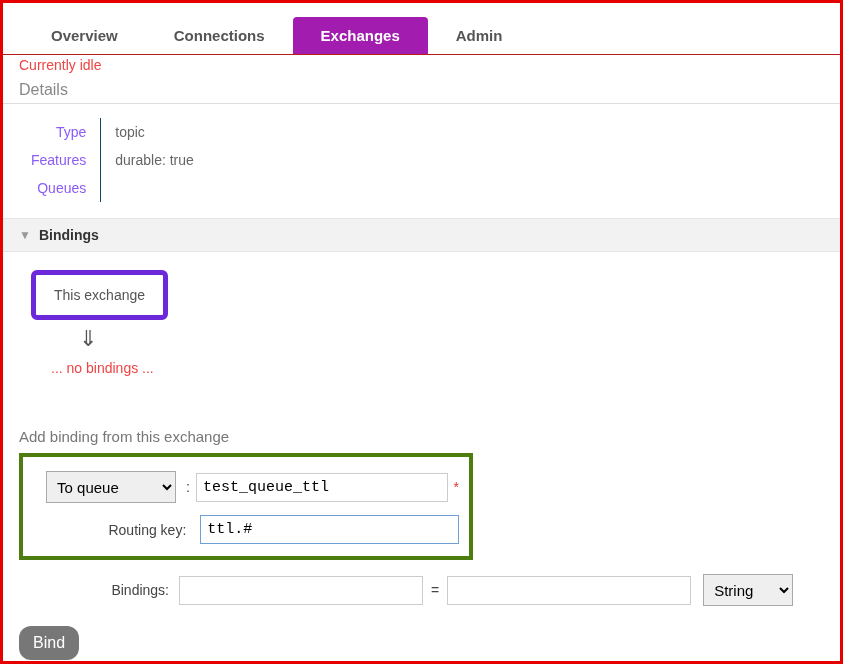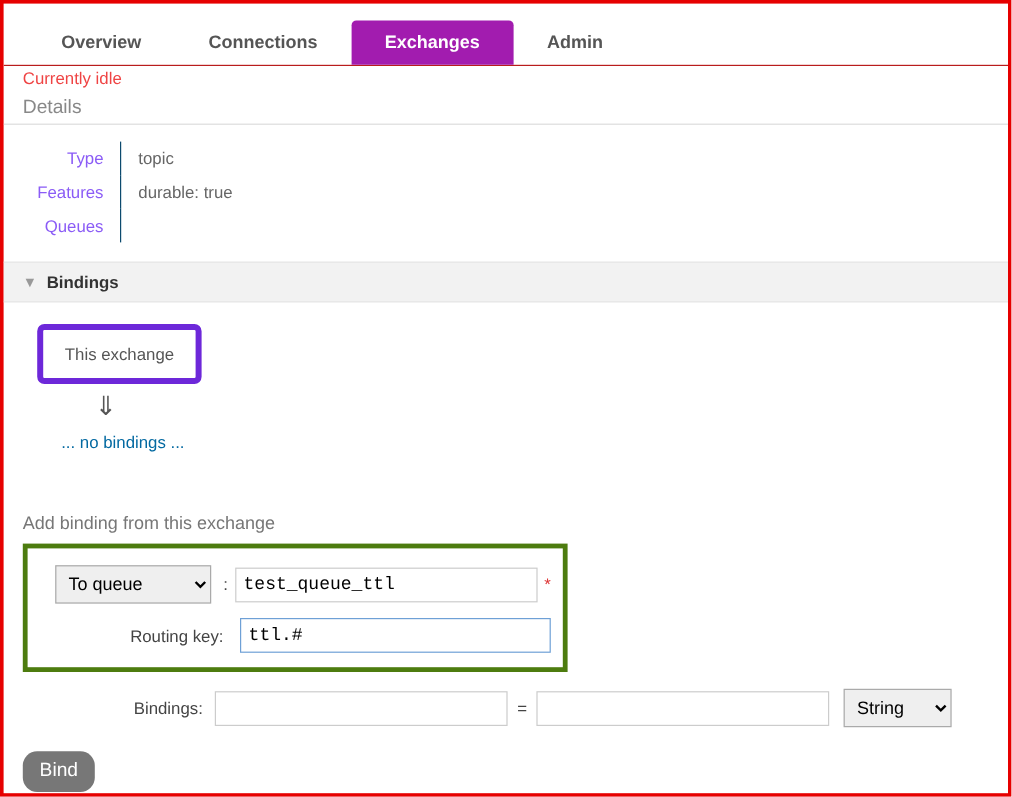--- a/index.html
+++ b/index.html
@@ -91,21 +91,21 @@
     border-radius: 6px;
     padding: 12px 18px;
     color: #555;
     background: #fff;
   }
   .arrow-down {
     font-size: 22px;
     color: #555;
     margin: 6px 0 4px 48px;
   }
-  .nobind { color: #0369a1; margin: 8px 0 22px 20px; }
+  .nobind { color: #ef4444; margin: 8px 0 22px 20px; }
   .addb-title {
     color: #777;
     padding: 30px 0 8px 16px;
     font-size: 15px;
   }
   
   .hl {
     border: 4px solid #4d7c0f;
     margin: 0 0 0 16px;
     width: 454px;

